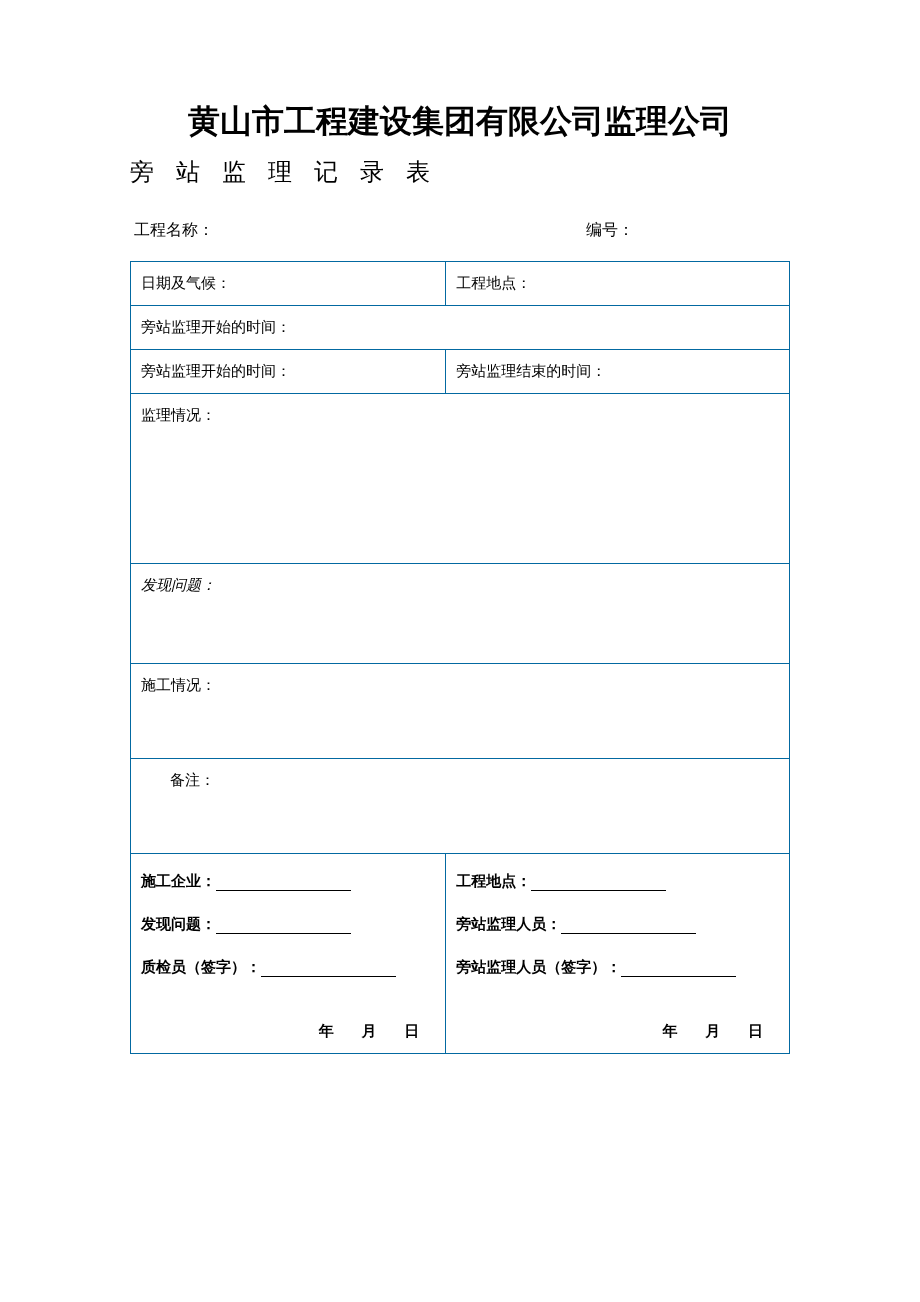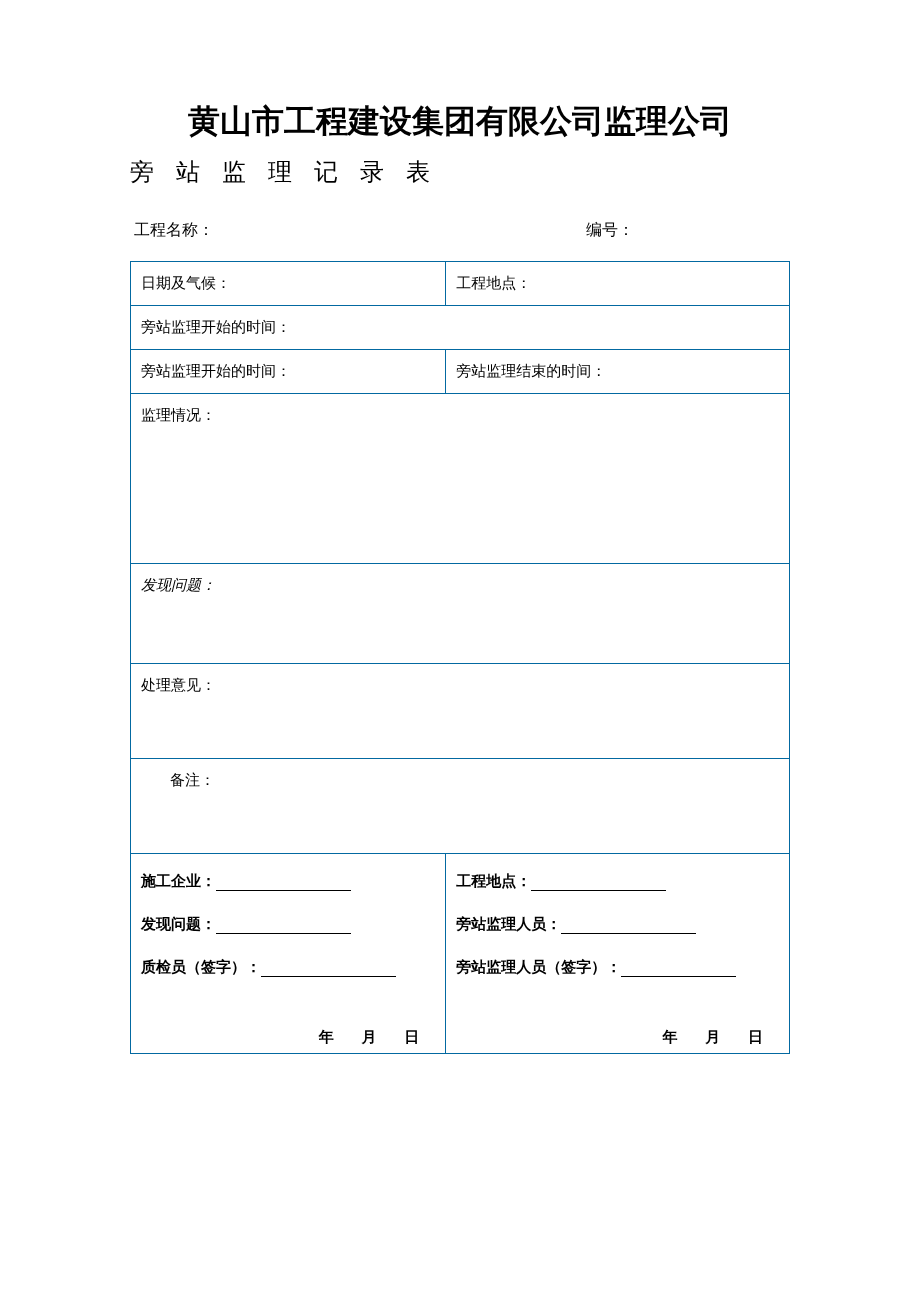--- a/index.html
+++ b/index.html
@@ -67,21 +67,21 @@
       vertical-align: bottom;
     }
     .underline-sm {
       display: inline-block;
       border-bottom: 1px solid #000;
       width: 115px;
       vertical-align: bottom;
     }
     .date-row {
       position: absolute;
-      bottom: 6px;
+      bottom: 12px;
       right: 14px;
       letter-spacing: 0;
     }
     .date-row span {
       margin: 0 12px;
     }
   </style>
 </head>
 <body>
 
@@ -106,21 +106,21 @@
     <td>旁站监理开始的时间：</td>
     <td>旁站监理结束的时间：</td>
   </tr>
   <tr>
     <td colspan="2" class="tall-2">监理情况：</td>
   </tr>
   <tr>
     <td colspan="2" class="tall-3">发现问题：</td>
   </tr>
   <tr>
-    <td colspan="2" class="tall-4">处理意见：</td>
+    <td colspan="2" class="tall-4">施工情况：</td>
   </tr>
   <tr>
     <td colspan="2" class="tall-5">备注：</td>
   </tr>
   <tr>
     <td class="sig-cell">
       <div class="sig-line">
         <span>施工企业：</span><span class="underline"></span>
       </div>
       <div class="sig-line">

